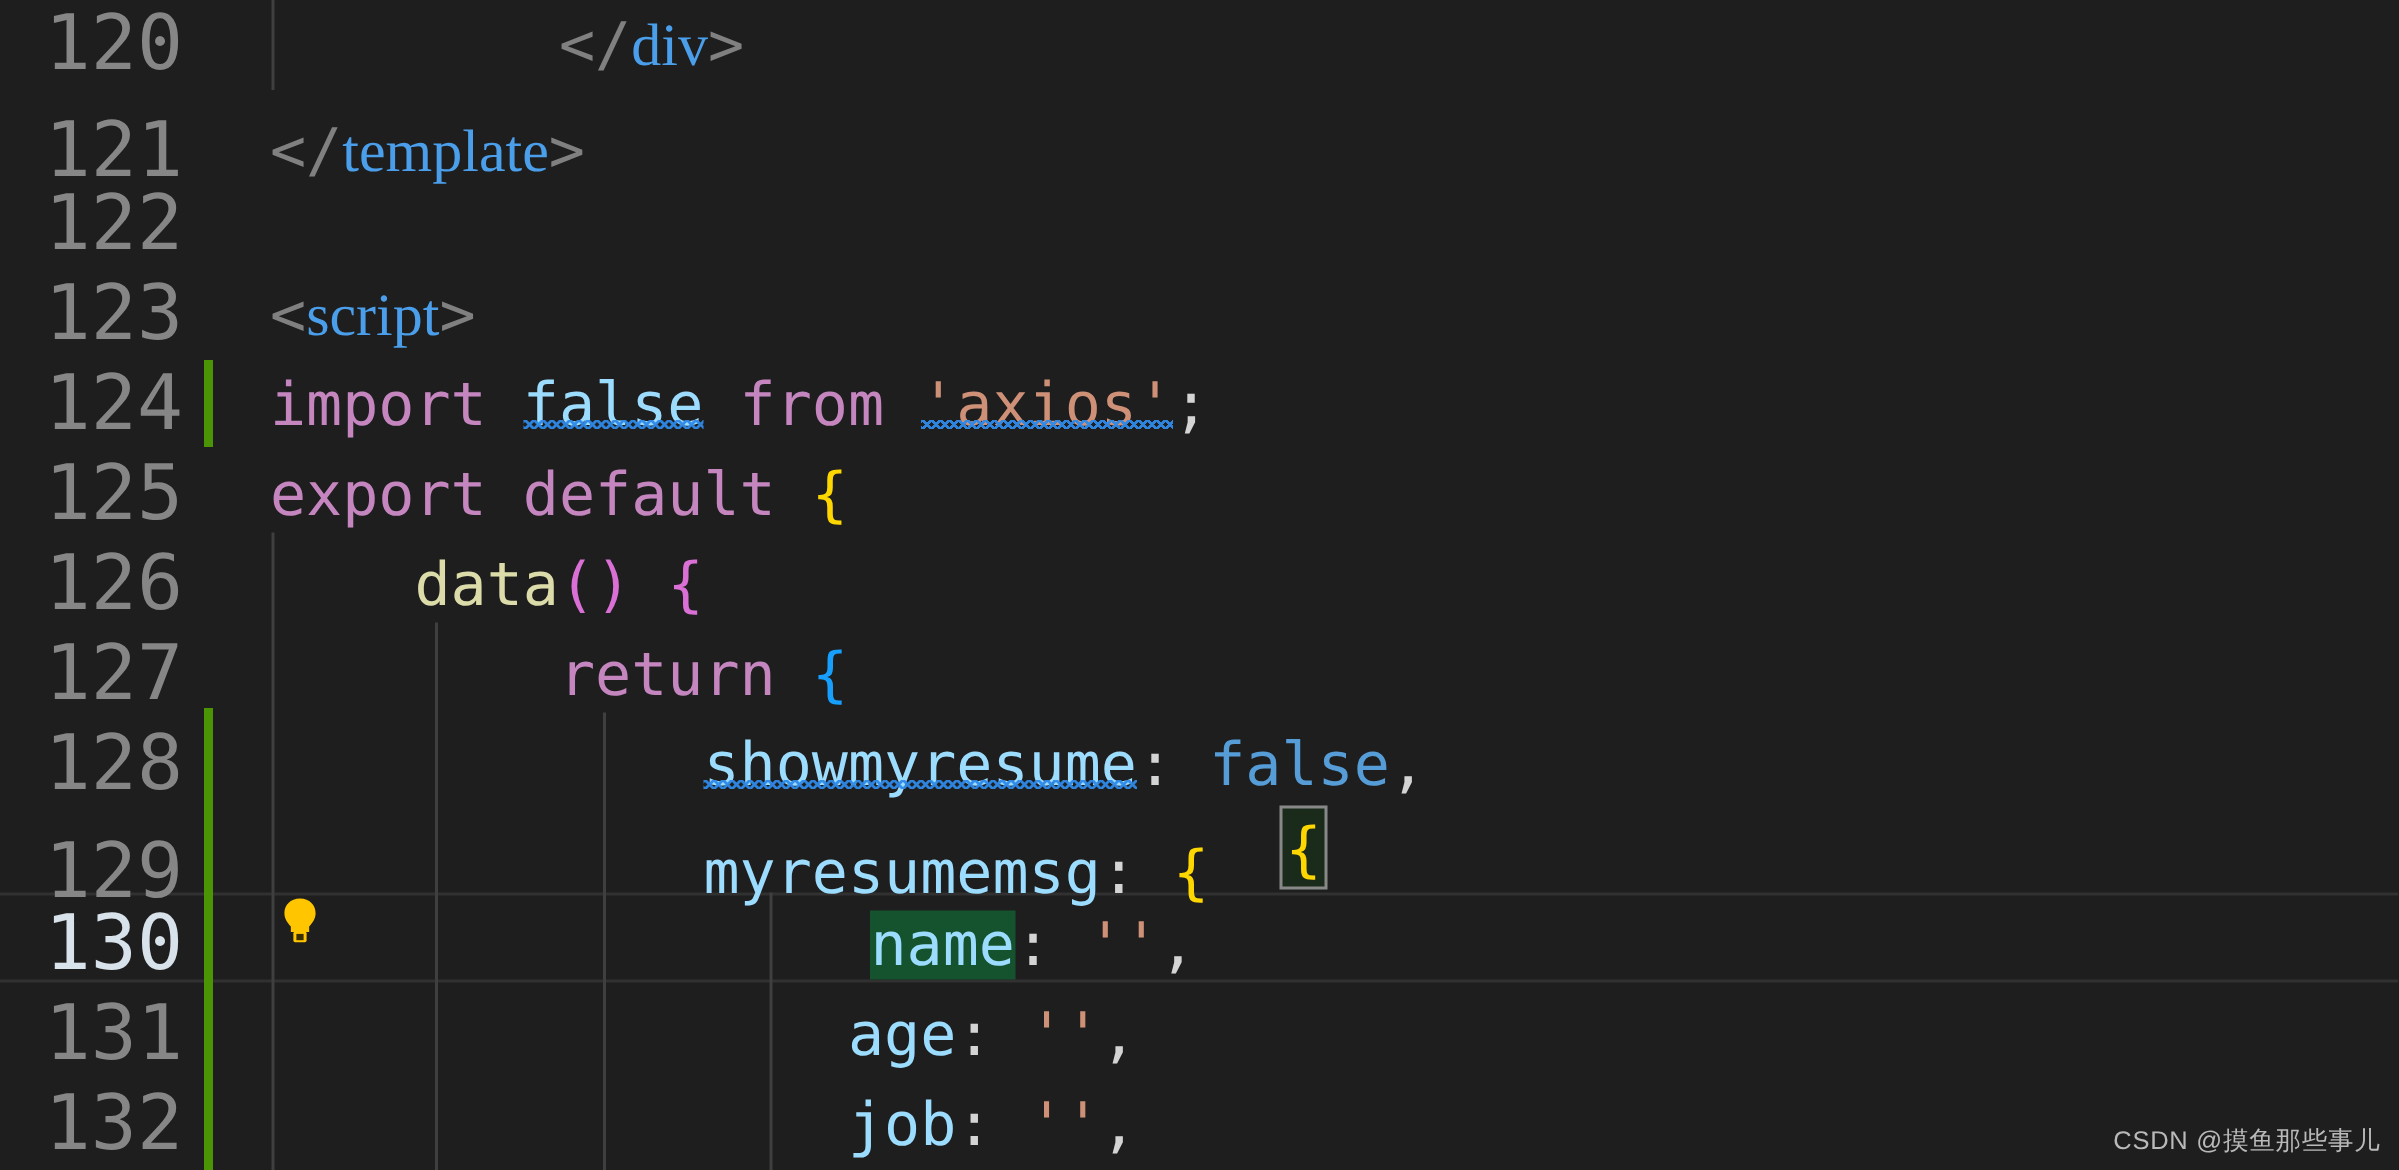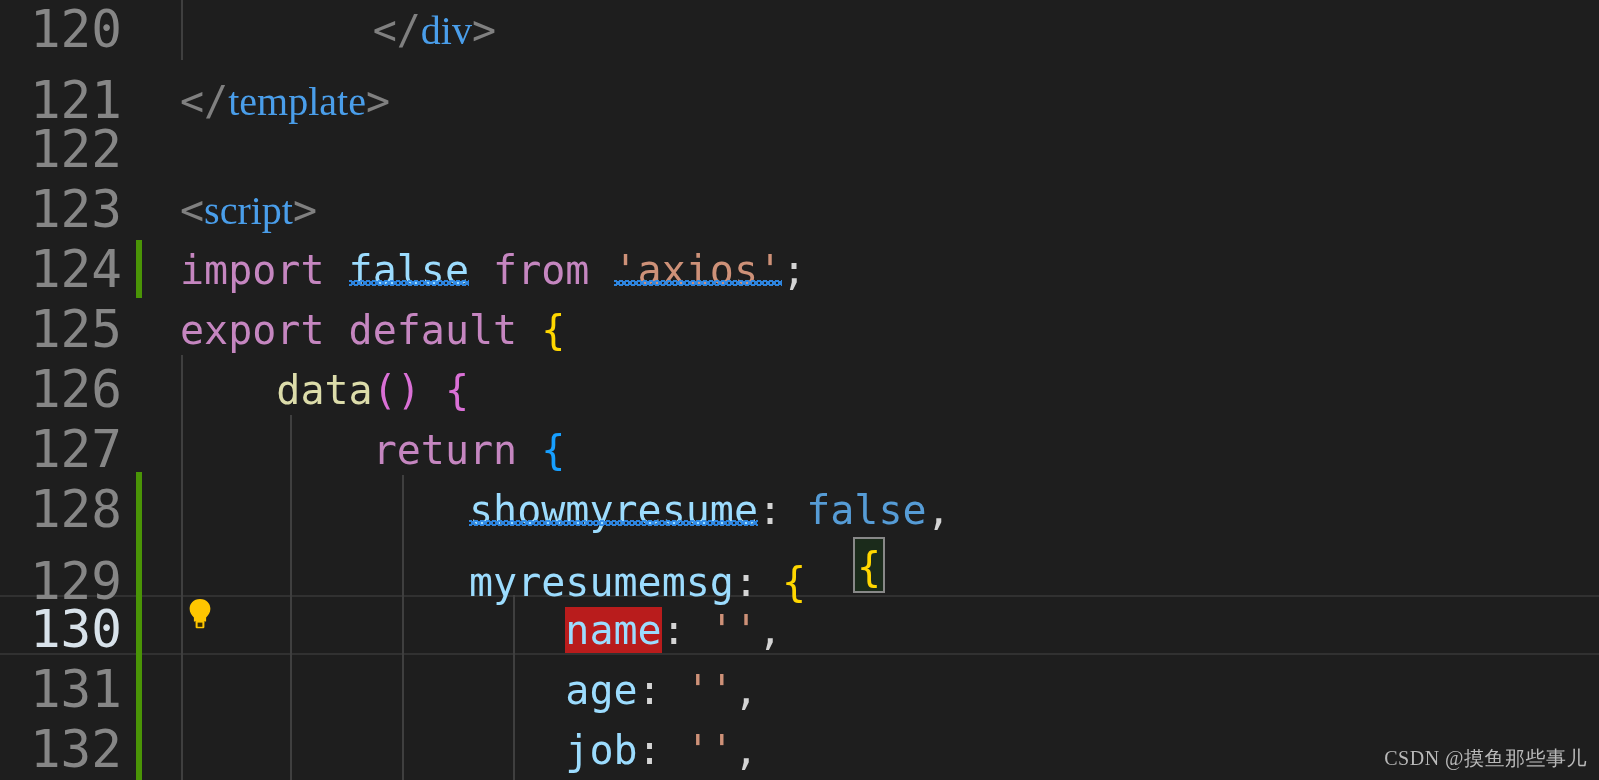--- a/index.html
+++ b/index.html
@@ -110,21 +110,22 @@
         #2f8ae8 0 1.6px, transparent 1.6px 4.2px),
       repeating-linear-gradient(45deg,
         #2f8ae8 0 1.6px, transparent 1.6px 4.2px);
     background-size: 6px 6px;
     background-repeat: repeat-x;
     opacity: .95;
   }
 
   
   .sel {
-    background: #b91c1c;
+    background: #14532d;
+    margin-left: 15px;
   }
 
   
   .bracket-match {
     position: absolute;
     box-sizing: border-box;
     border: 2px solid #888888;
     background: #1b2b1b;
     pointer-events: none;
   }
@@ -146,22 +147,22 @@
     position: absolute;
     width: 26px;
     height: 32px;
   }
 
   
   .watermark {
     position: absolute;
     right: 12px;
     bottom: 8px;
-    font-family: Liberation Serif, serif;
-    font-size: 20px;
+    font-family: Liberation Sans, sans-serif;
+    font-size: 17px;
     color: #b9b9b9;
     letter-spacing: .5px;
     user-select: none;
   }
 </style>
 </head>
 <body>
 
 <div id="screen">
 

